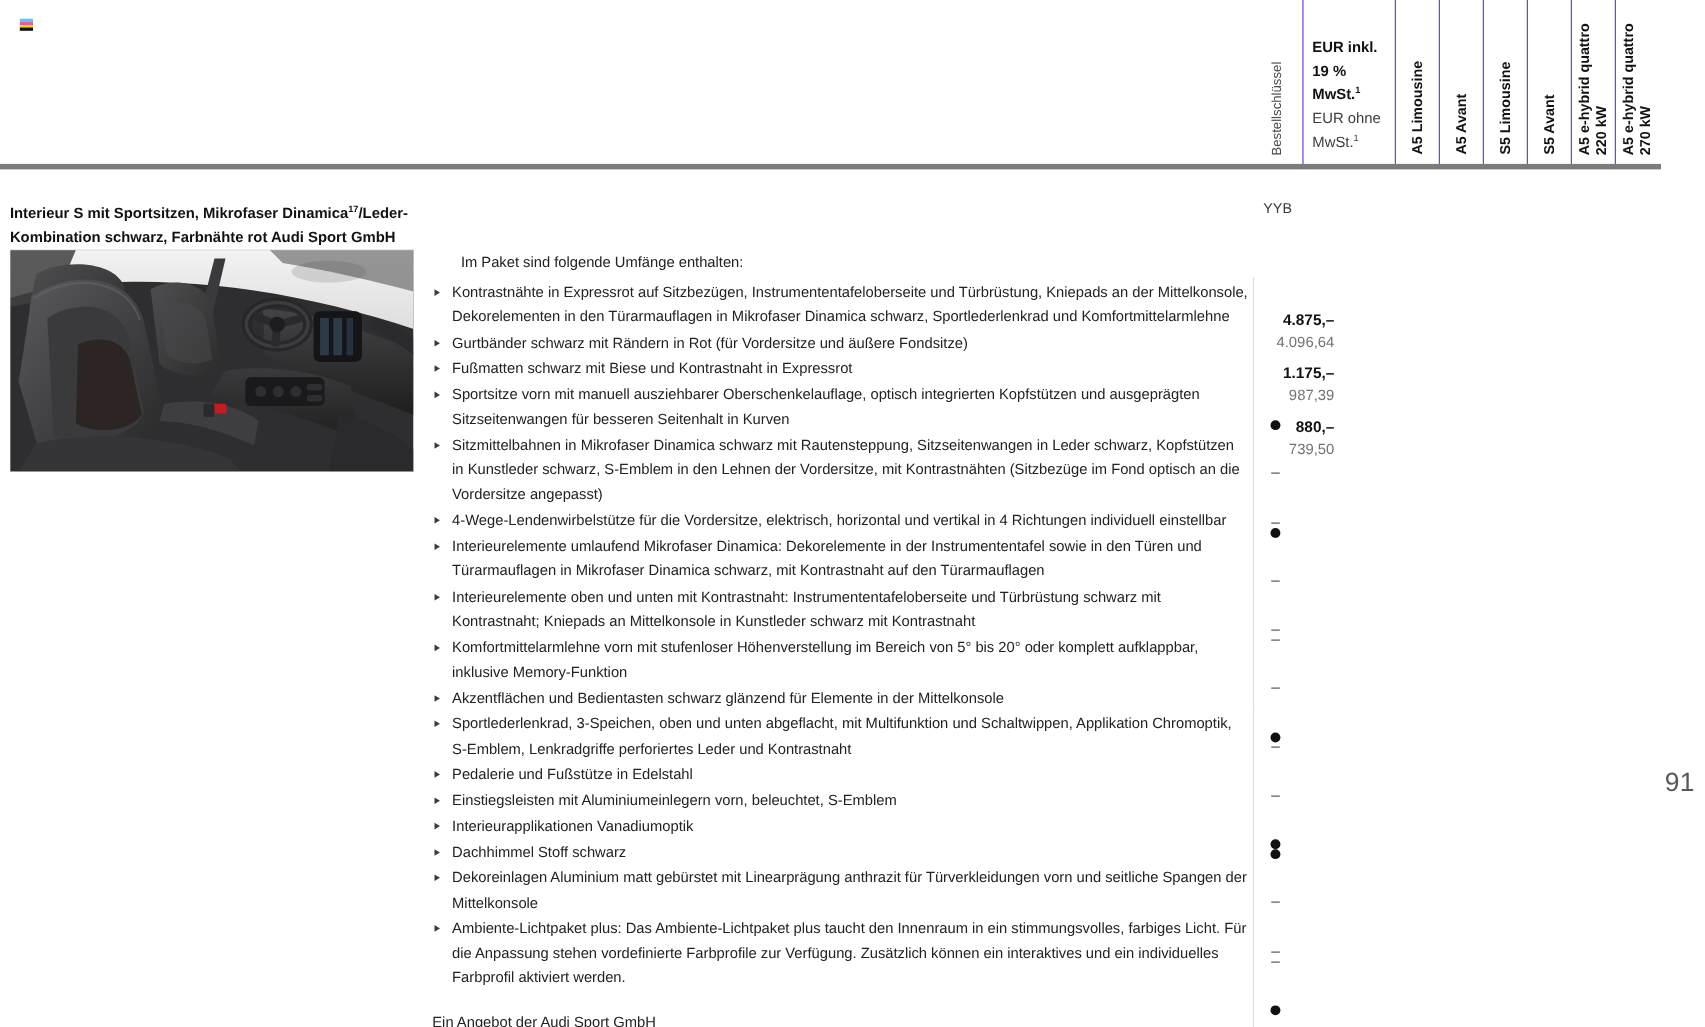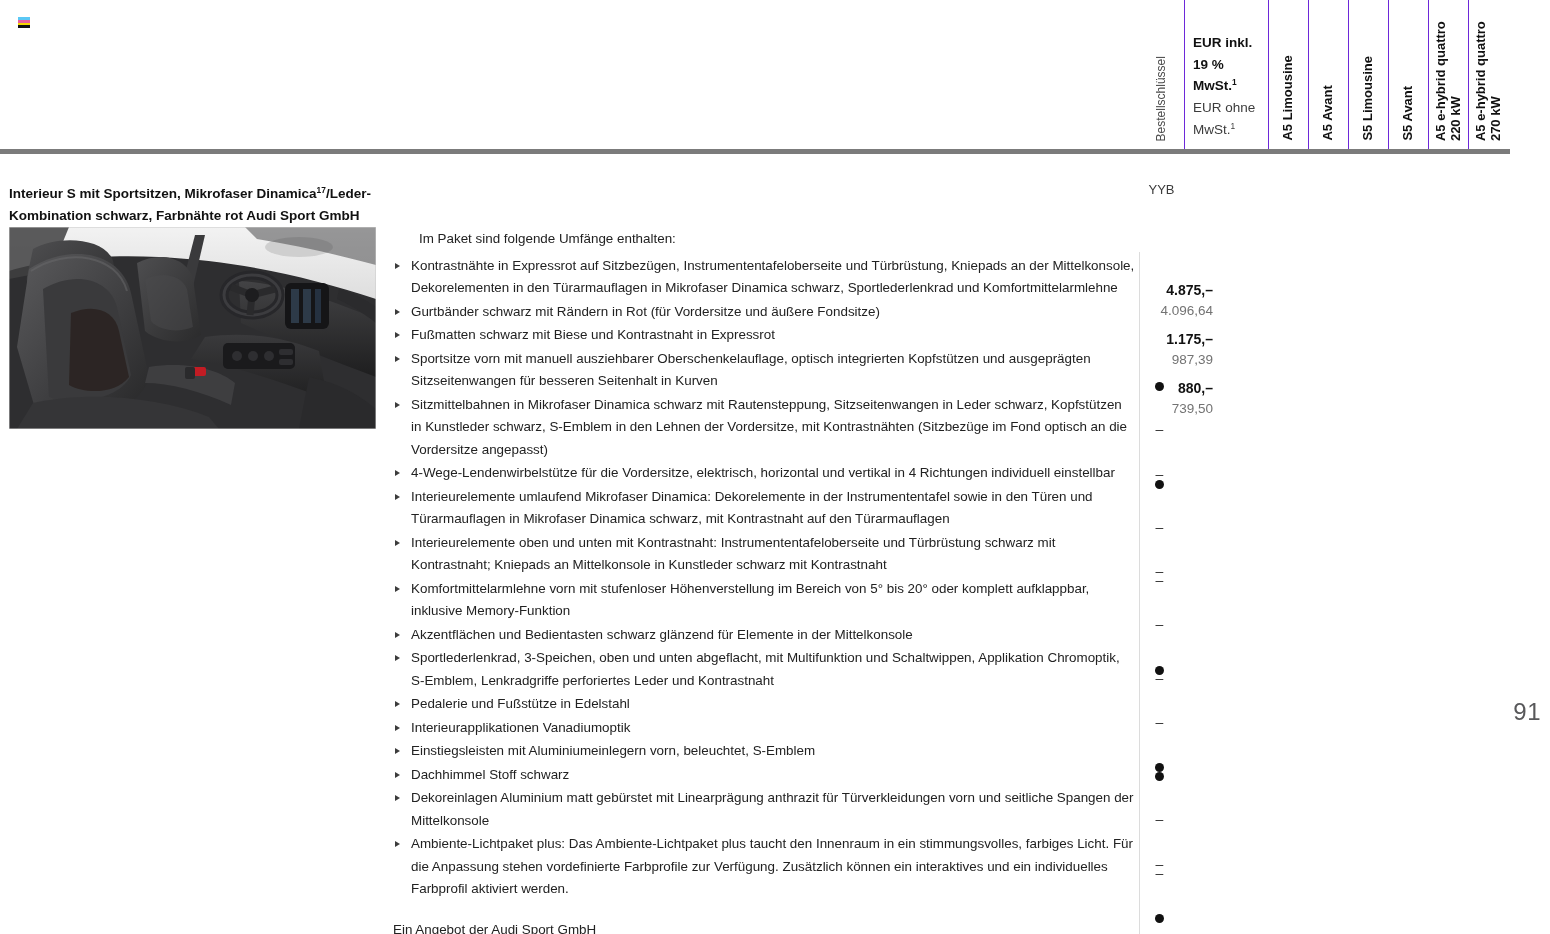--- a/index.html
+++ b/index.html
@@ -330,22 +330,22 @@
         <li>Fußmatten schwarz mit Biese und Kontrastnaht in Expressrot</li>
         <li>Sportsitze vorn mit manuell ausziehbarer Oberschenkelauflage, optisch integrierten Kopfstützen und ausgeprägten Sitzseitenwangen für besseren Seitenhalt in Kurven</li>
         <li>Sitzmittelbahnen in Mikrofaser Dinamica schwarz mit Rautensteppung, Sitzseitenwangen in Leder schwarz, Kopfstützen in Kunstleder schwarz, S-Emblem in den Lehnen der Vordersitze, mit Kontrastnähten (Sitzbezüge im Fond optisch an die Vordersitze angepasst)</li>
         <li>4-Wege-Lendenwirbelstütze für die Vordersitze, elektrisch, horizontal und vertikal in 4 Richtungen individuell einstellbar</li>
         <li>Interieurelemente umlaufend Mikrofaser Dinamica: Dekorelemente in der Instrumententafel sowie in den Türen und Türarmauflagen in Mikrofaser Dinamica schwarz, mit Kontrastnaht auf den Türarmauflagen</li>
         <li>Interieurelemente oben und unten mit Kontrastnaht: Instrumententafeloberseite und Türbrüstung schwarz mit Kontrastnaht; Kniepads an Mittelkonsole in Kunstleder schwarz mit Kontrastnaht</li>
         <li>Komfortmittelarmlehne vorn mit stufenloser Höhenverstellung im Bereich von 5° bis 20° oder komplett aufklappbar, inklusive Memory-Funktion</li>
         <li>Akzentflächen und Bedientasten schwarz glänzend für Elemente in der Mittelkonsole</li>
         <li>Sportlederlenkrad, 3-Speichen, oben und unten abgeflacht, mit Multifunktion und Schaltwippen, Applikation Chromoptik, S-Emblem, Lenkradgriffe perforiertes Leder und Kontrastnaht</li>
         <li>Pedalerie und Fußstütze in Edelstahl</li>
+        <li>Einstiegsleisten mit Aluminiumeinlegern vorn, beleuchtet, S-Emblem</li>
         <li>Interieurapplikationen Vanadiumoptik</li>
-        <li>Einstiegsleisten mit Aluminiumeinlegern vorn, beleuchtet, S-Emblem</li>
         <li>Dachhimmel Stoff schwarz</li>
         <li>Dekoreinlagen Aluminium matt gebürstet mit Linearprägung anthrazit für Türverkleidungen vorn und seitliche Spangen der Mittelkonsole</li>
         <li>Ambiente-Lichtpaket plus: Das Ambiente-Lichtpaket plus taucht den Innenraum in ein stimmungsvolles, farbiges Licht. Für die Anpassung stehen vordefinierte Farbprofile zur Verfügung. Zusätzlich können ein interaktives und ein individuelles Farbprofil aktiviert werden.</li>
       </ul>
       <div class="desc-outro">Ein Angebot der Audi Sport GmbH</div>
     </div>
   </div>
 
   <div class="table-area">
 

